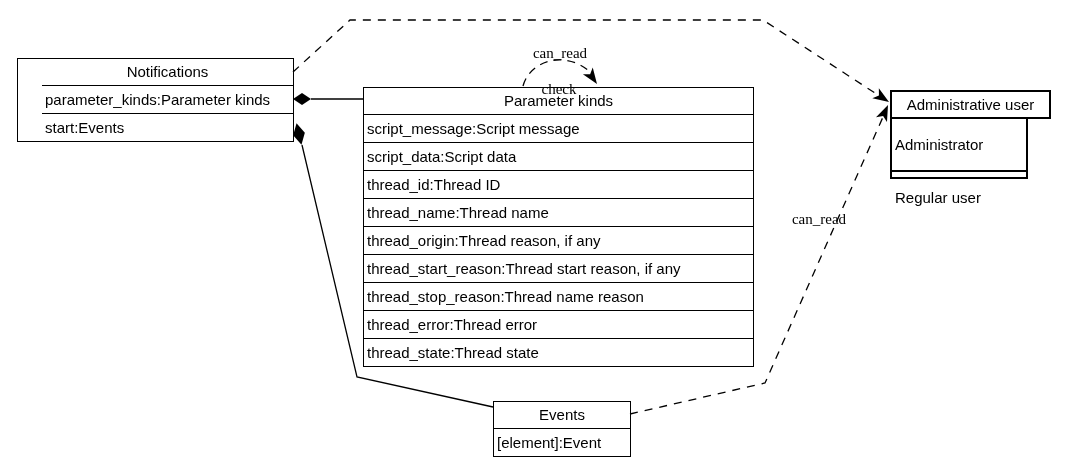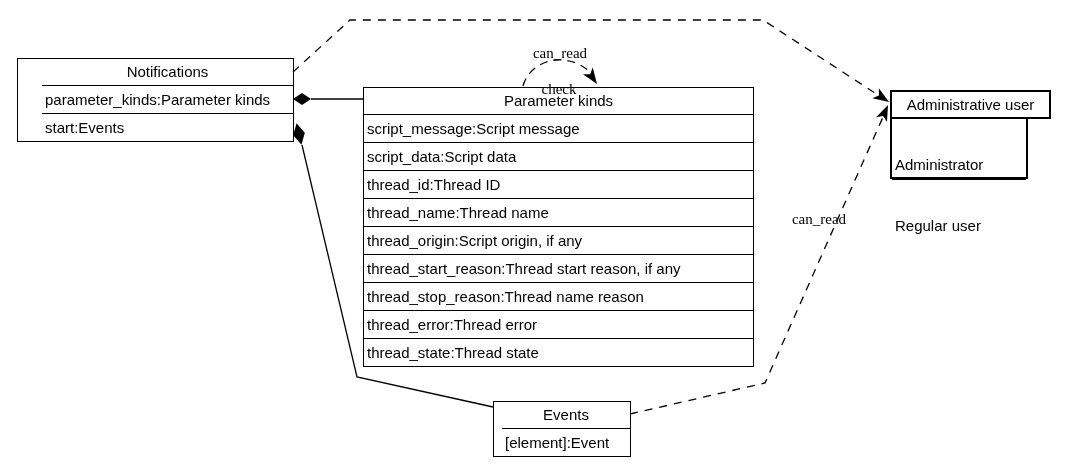--- a/index.html
+++ b/index.html
@@ -53,25 +53,24 @@
     position: absolute;
     box-sizing: border-box;
     background: #ffffff;
     border: 2px solid #000000;
     border-top: none;
     font-size: 15px;
   }
   .adm-row {
     height: 27px;
     line-height: 27px;
-    padding: 0 3px;
+    padding: 12px 3px;
     border-bottom: 2px solid #000000;
     white-space: nowrap;
     overflow: hidden;
-    margin-top: 32px;
   }
   .adm-row:last-child { border-bottom: none; }
 
   .edge-label {
     position: absolute;
     font-family: "Liberation Serif", serif;
     font-size: 15px;
     text-align: center;
     white-space: nowrap;
     margin-top: 44px;
@@ -94,34 +93,34 @@
     <div class="node-row">parameter_kinds:Parameter kinds</div>
     <div class="node-row">start:Events</div>
   </div>
 
   <div class="node" style="left:363px; top:87px; width:391px;">
     <div class="node-title">Parameter kinds</div>
     <div class="node-row">script_message:Script message</div>
     <div class="node-row">script_data:Script data</div>
     <div class="node-row">thread_id:Thread ID</div>
     <div class="node-row">thread_name:Thread name</div>
-    <div class="node-row">thread_origin:Script origin, if any</div>
+    <div class="node-row">thread_origin:Thread reason, if any</div>
     <div class="node-row">thread_start_reason:Thread start reason, if any</div>
     <div class="node-row">thread_stop_reason:Thread name reason</div>
     <div class="node-row">thread_error:Thread error</div>
     <div class="node-row">thread_state:Thread state</div>
   </div>
 
   <div class="adm-title" style="left:890px; top:90px; width:161px; height:29px;">Administrative user</div>
   <div class="adm-body" style="left:890px; top:119px; width:138px; height:60px;">
     <div class="adm-row">Administrator</div>
     <div class="adm-row">Regular user</div>
   </div>
 
-  <div class="node" style="left:493px; top:401px; width:138px;padding-left:8px;">
+  <div class="node" style="left:493px; top:401px; width:138px;">
     <div class="node-title">Events</div>
     <div class="node-row">[element]:Event</div>
   </div>
 
   <svg class="edges" viewBox="0 0 1067 468">
 
     <path d="M 293 72 L 350 20 L 763 20 L 878 95" fill="none" stroke="#000000" stroke-width="1.3" stroke-dasharray="8 7"></path>
     <polygon points="0,0 -16,6 -12,0 -16,-6" transform="translate(889,102) rotate(33)" fill="#000000"></polygon>
 
     <path d="M 523 86 C 530 60 566 50 590 72" fill="none" stroke="#000000" stroke-width="1.3" stroke-dasharray="8 6"></path>

